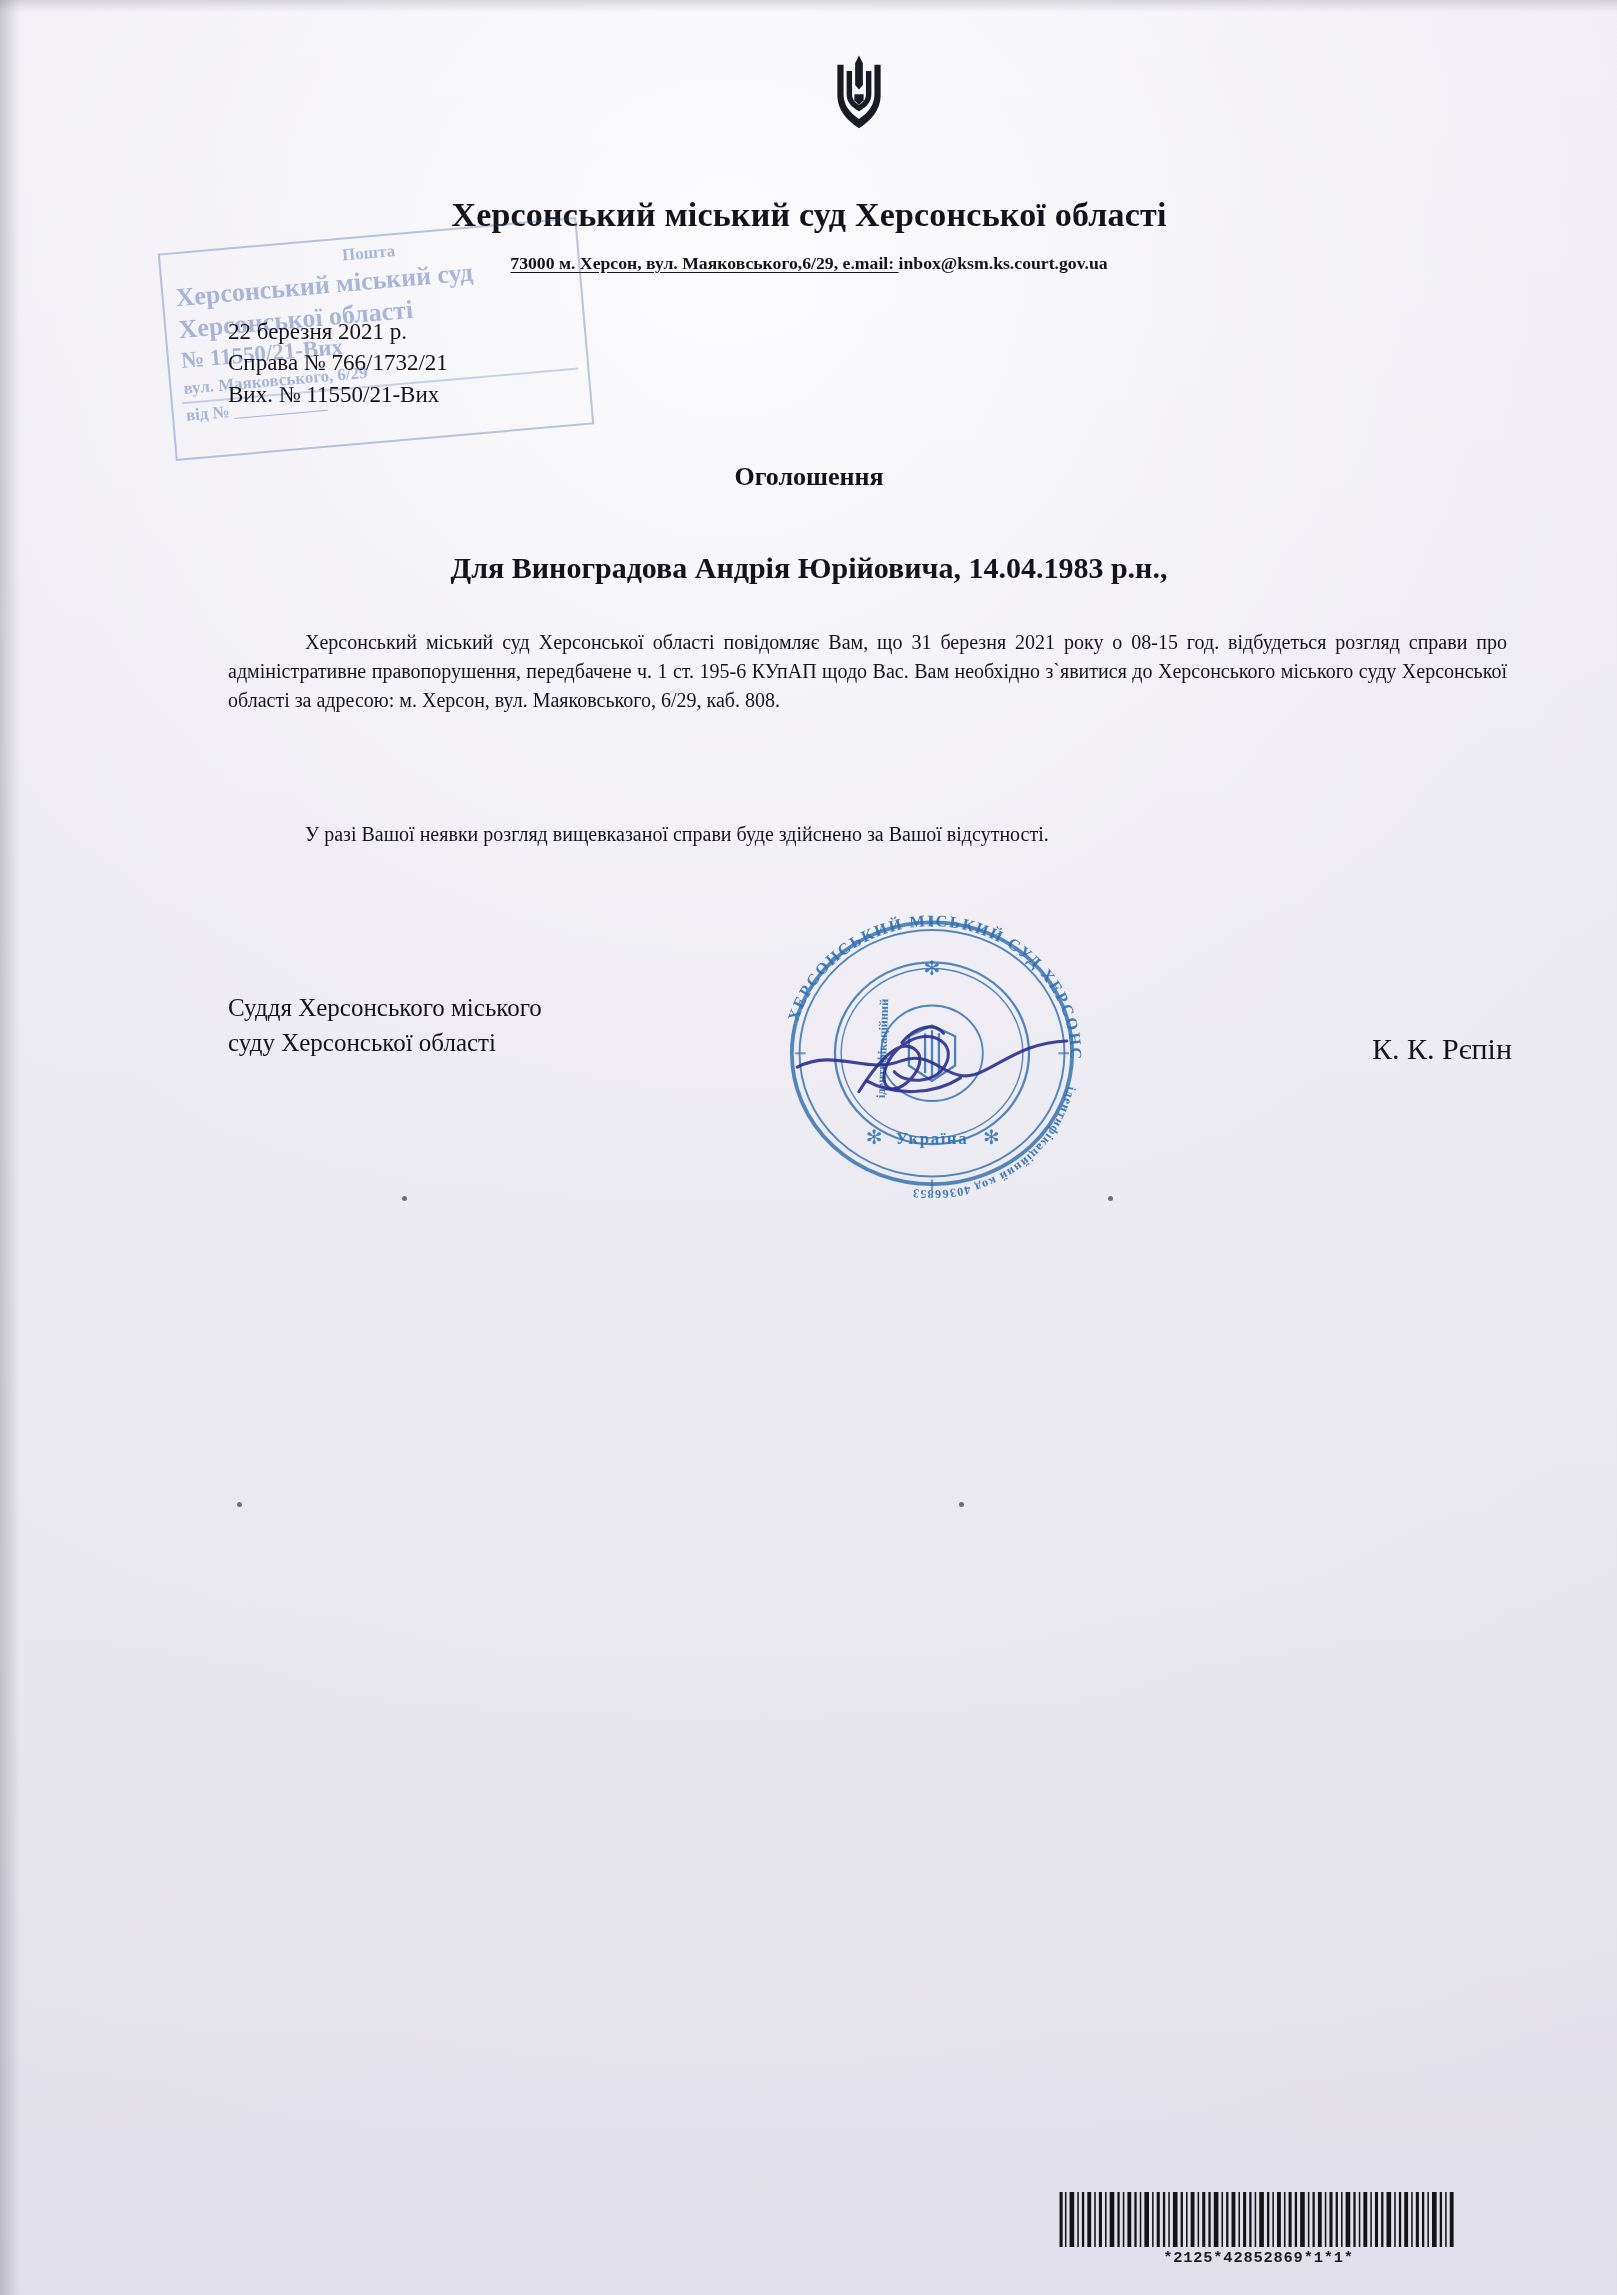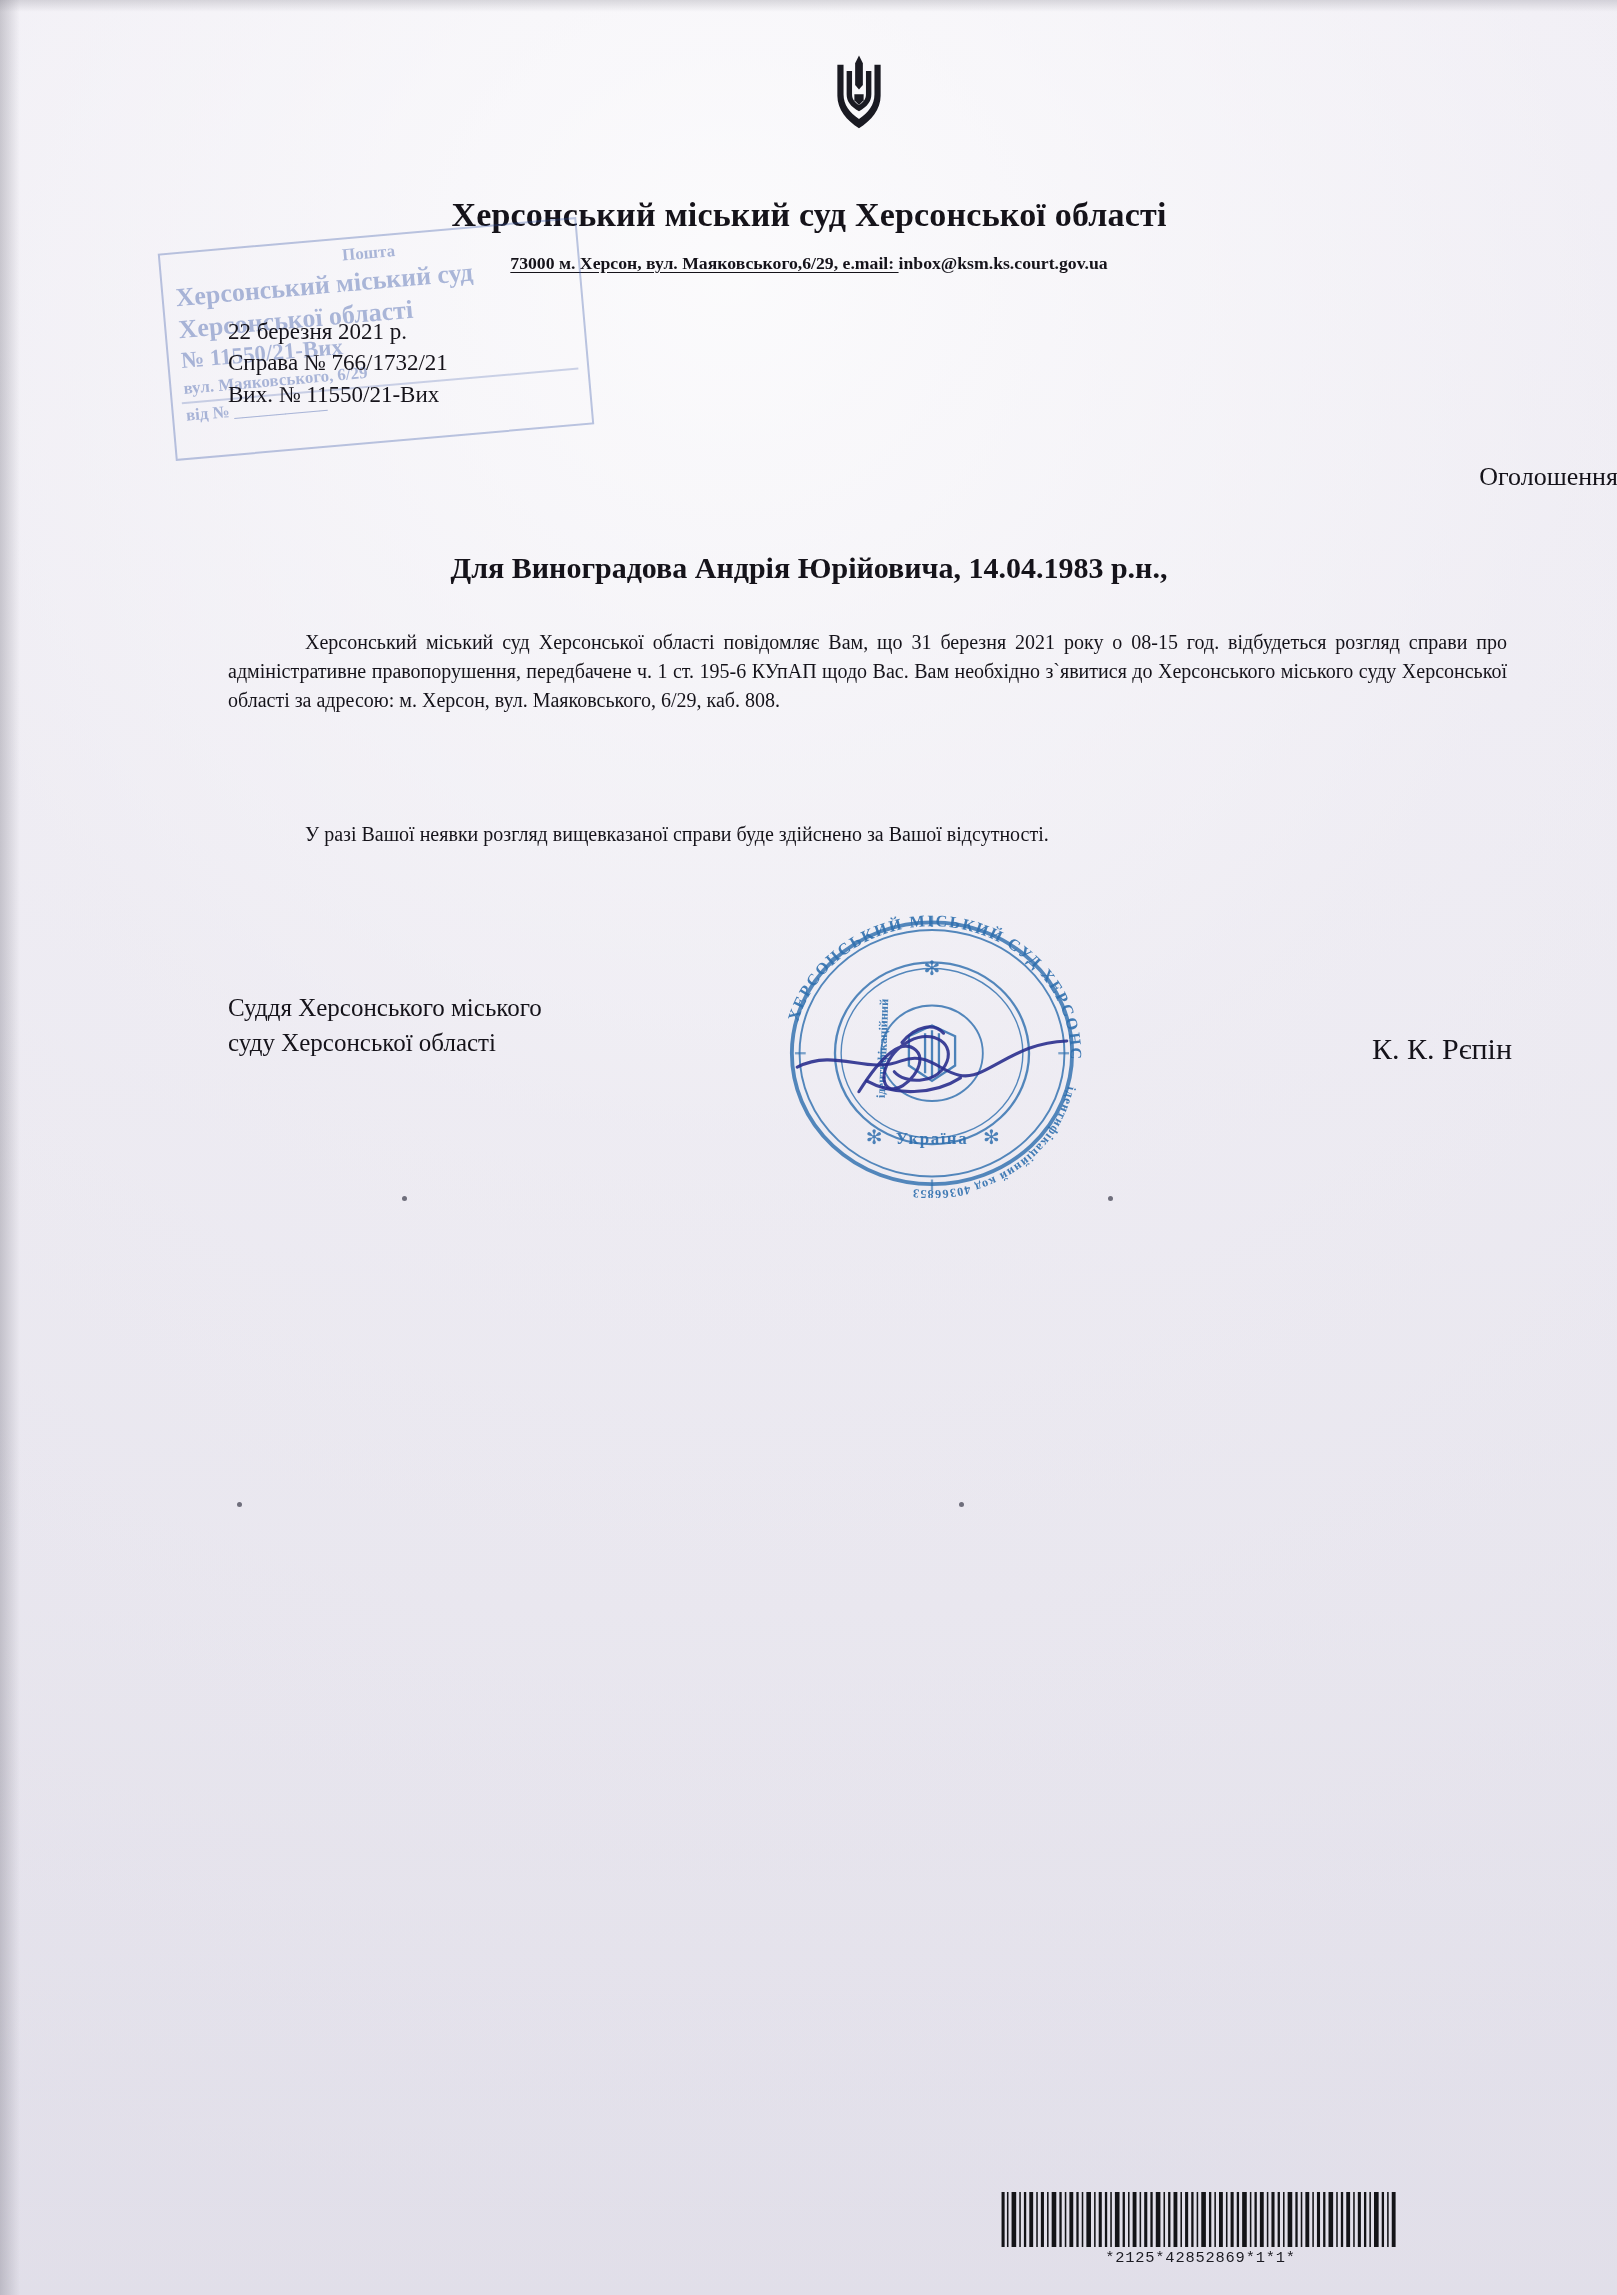--- a/index.html
+++ b/index.html
@@ -123,23 +123,23 @@
     height: 1.5px;
     background: rgba(47,79,163,0.55);
   }
   .si-hr1 { top: 150px; }
 
   
   .doc-heading {
     position: absolute;
     left: 0; right: 0;
     top: 462px;
-    text-align: right;
+    text-align: center;
     font-size: 26px;
-    font-weight: normal;
+    font-weight: bold;
   }
   .addressee {
     position: absolute;
     left: 0; right: 0;
     top: 551px;
     text-align: center;
     font-size: 30px;
     font-weight: bold;
   }
   .para {
@@ -190,24 +190,25 @@
     opacity: 0.7;
   }
   .dot-a { left: 402px; top: 1196px; }
   .dot-b { left: 1108px; top: 1196px; }
   .dot-c { left: 237px;  top: 1502px; }
   .dot-d { left: 959px; top: 1502px; }
 
   
   .barcode-wrap {
     position: absolute;
-    left: 1000px;
+    left: 1058px;
     top: 2192px;
     width: 401px;
     text-align: center;
+    font-weight: bold;
   }
   .barcode {
     height: 55px;
     width: 100%;
     display: block;
   }
   .barcode-text {
     font-family: "Liberation Mono", monospace;
     font-size: 15.4px;
     letter-spacing: 0.8px;

